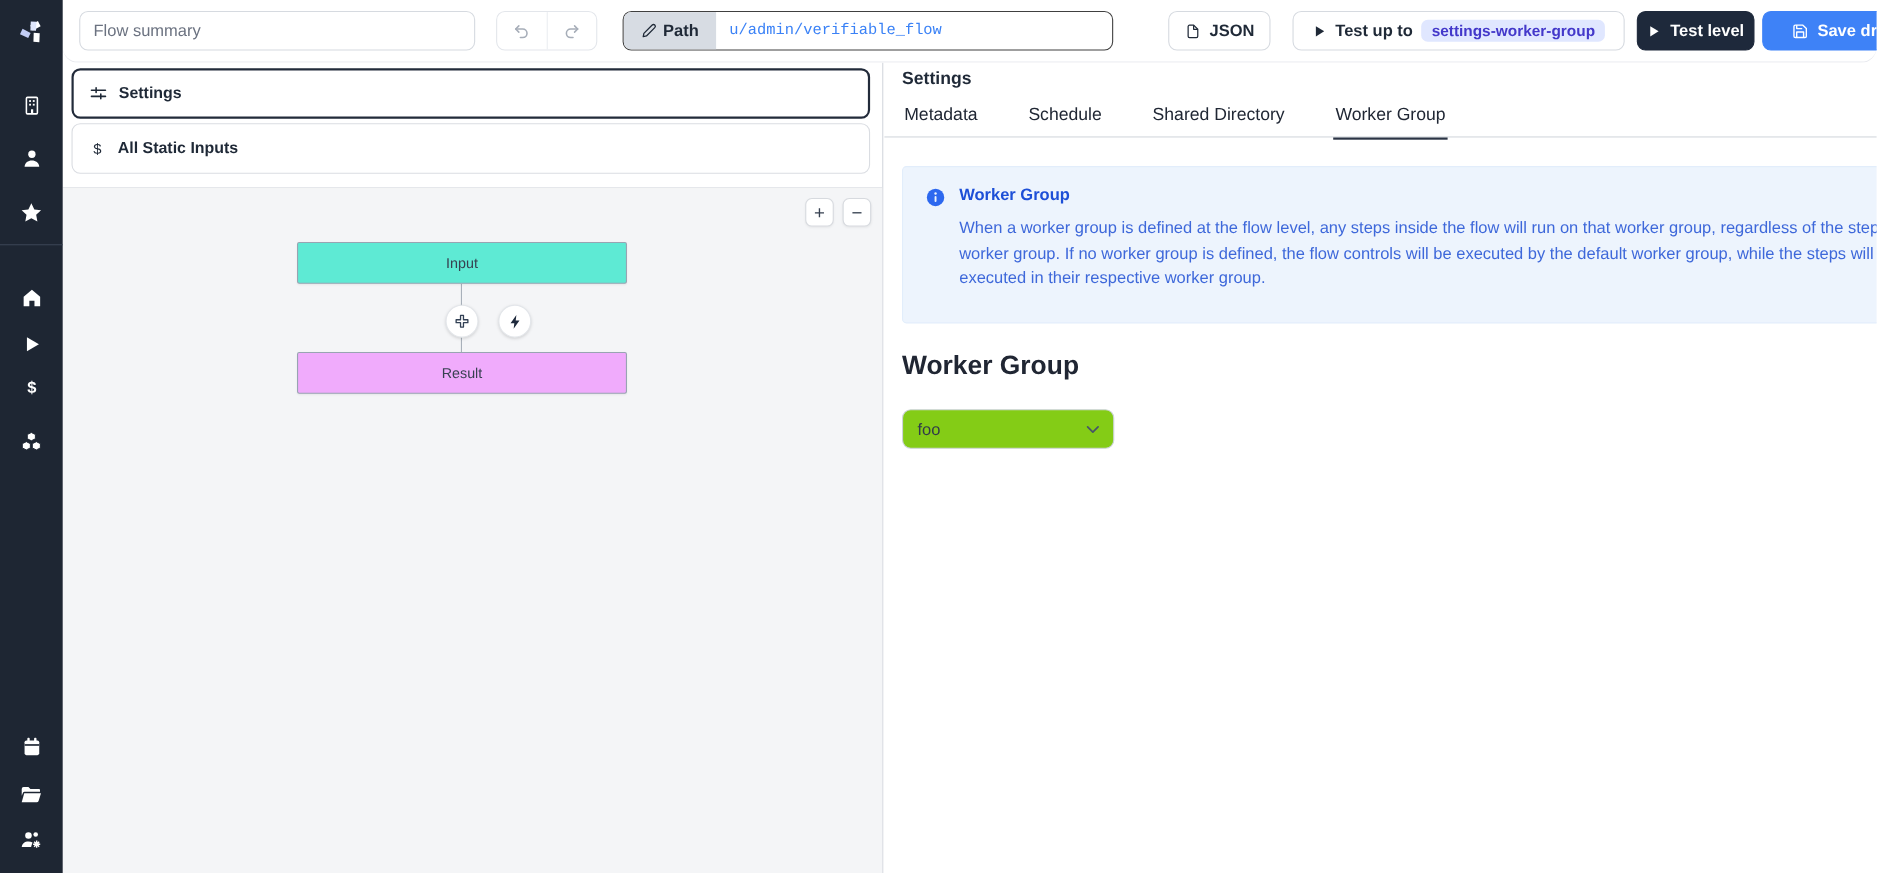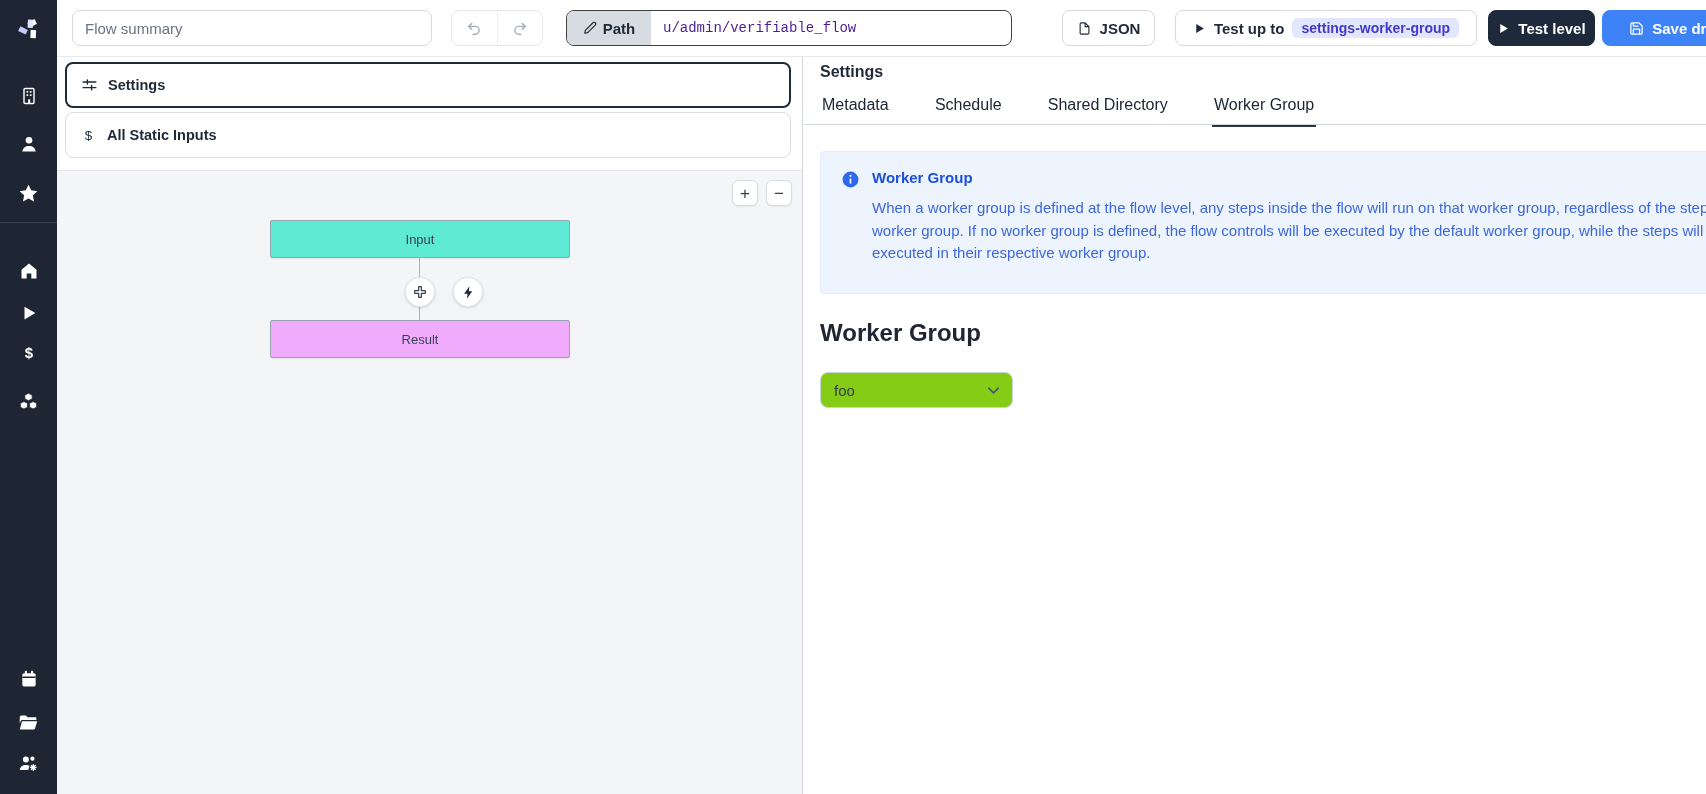--- a/index.html
+++ b/index.html
@@ -7,36 +7,36 @@
   body { position:relative; overflow:hidden; background:#fff;
          font-family:"Liberation Sans", sans-serif; color:#1f2937; font-size:15px; }
 
   
   .sb { position:absolute; left:0; top:0; width:57px; height:794px; background:#1e2633; z-index:30; }
   .sb-ic { position:absolute; left:0; width:57px; display:flex; justify-content:center; align-items:center; height:22px; }
   .sb-div { position:absolute; left:0; top:222px; width:57px; height:1px; background:#3b4454; }
 
   
   .tb { position:absolute; left:57px; top:0; width:1649px; height:57px; background:#fff;
-        border-bottom:1px solid #e7e9ee; z-index:20; }
+        border-bottom:1px solid #e7e9ee; z-index:20;border-radius:14px; }
   .tb * { font-size:15px; }
   .inp-summary { position:absolute; left:15px; top:10px; width:360px; height:36px;
         border:1px solid #d6dae0; border-radius:8px; padding:0 12px; font-size:15px;
         color:#374151; outline:none; }
   .inp-summary::placeholder { color:#6b7280; }
   .undo-grp { position:absolute; left:394px; top:10px; width:92px; height:36px;
         border:1px solid #e3e6eb; border-radius:8px; background:#fff; display:flex; }
   .undo-grp > div { flex:1; display:flex; align-items:center; justify-content:center; cursor:pointer; }
   .undo-grp > div:first-child { border-right:1px solid #eceef2; }
   .path-grp { position:absolute; left:509px; top:10px; width:446px; height:36px;
         border:1px solid #404040; border-radius:8px; display:flex; overflow:hidden; background:#fff; }
   .path-lbl { width:84px; background:#d7dce3; display:flex; align-items:center; justify-content:center;
         gap:6px; font-weight:700; color:#1f2937; }
   .path-val { flex:1; display:flex; align-items:center; padding-left:12px;
-        font-family:"Liberation Mono","DejaVu Sans Mono",monospace; font-size:14px; color:#4c1d95; }
+        font-family:"Liberation Mono","DejaVu Sans Mono",monospace; font-size:14px; color:#3b82f6; }
   .btn { position:absolute; top:10px; height:36px; display:flex; align-items:center; justify-content:center;
         gap:8px; border-radius:8px; border:1px solid #d6dae0; background:#fff; cursor:pointer;
         font-weight:600; color:#1f2937; }
   .btn-json { left:1005px; width:93px; }
   .btn-testupto { left:1118px; width:302px; font-weight:600; }
   .badge { background:#e0e7ff; color:#4338ca; font-weight:600; font-size:14px;
         border-radius:6px; padding:2px 9px; white-space:nowrap; }
   .btn-testflow { left:1431px; width:107px; background:#1e293b; border-color:#1e293b; color:#fff; }
   .btn-save { left:1545px; width:150px; background:#3e82f7; border-color:#3e82f7; color:#fff; }
 

